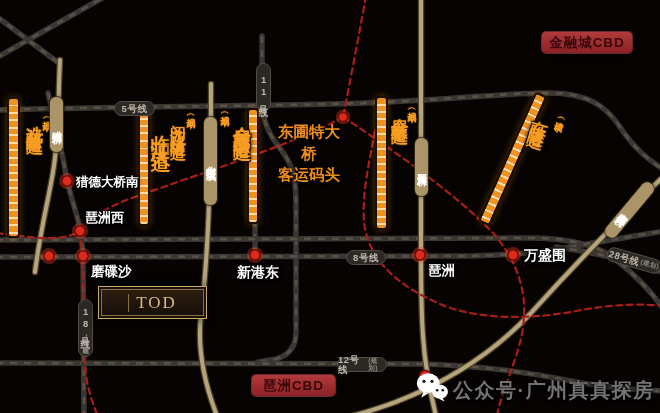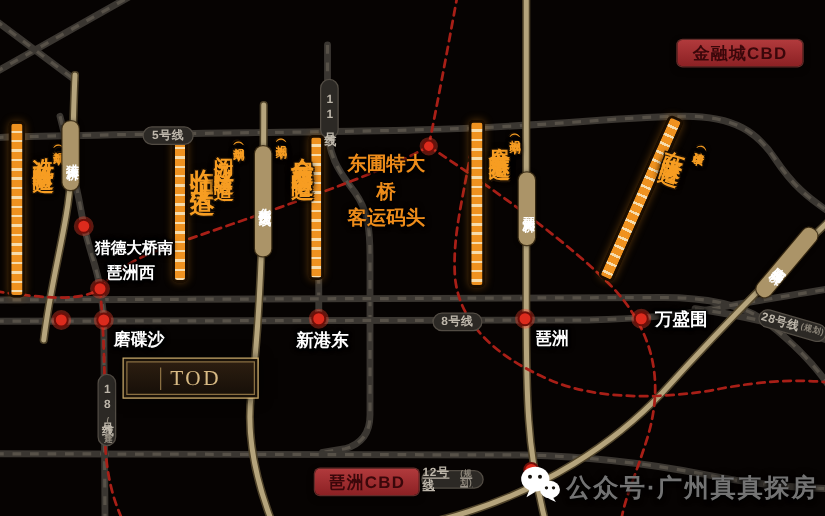--- a/index.html
+++ b/index.html
@@ -160,46 +160,46 @@
 
   <div class="abs metro-pill" style="left:114px;top:101px;width:39px;height:13px;">
       <span>5号线</span>
     </div>
   <div class="abs metro-pill vert" style="left:256px;top:63px;width:13px;height:46px;">
       <span>11号线</span>
     </div>
   <div class="abs metro-pill" style="left:346px;top:250px;width:38px;height:13px;">
       <span>8号线</span>
     </div>
-  <div class="abs metro-pill" style="left:337px;top:376px;width:48px;height:13px;text-decoration:underline;">
+  <div class="abs metro-pill" style="left:337px;top:357px;width:48px;height:13px;">
       <span>12号线</span>
       <span class="small">(规划)</span>
     </div>
   <div class="abs metro-pill" style="left:606px;top:253px;width:54px;height:13px;transform:rotate(16deg);">
       <span>28号线</span>
       <span class="small">(规划)</span>
     </div>
   <div class="abs metro-pill vert" style="left:78px;top:299px;width:13px;height:56px;">
       <span>18号线</span>
       <span class="small">(在建)</span>
     </div>
 
-  <div class="abs slabel" style="left:76px;top:190px;font-size:12.5px;">猎德大桥南</div>
+  <div class="abs slabel" style="left:76px;top:174px;font-size:12.5px;">猎德大桥南</div>
   <div class="abs slabel" style="left:85px;top:209px;font-size:13px;">琶洲西</div>
   <div class="abs slabel" style="left:91px;top:263px;font-size:13.5px;">磨碟沙</div>
   <div class="abs slabel" style="left:237px;top:264px;font-size:14px;">新港东</div>
   <div class="abs slabel" style="left:428px;top:262px;font-size:13.5px;">琶洲</div>
   <div class="abs slabel" style="left:524px;top:247px;font-size:14px;">万盛围</div>
 
   <div class="abs port" style="left:274px;top:121px;width:70px;">
     <div>东圃特大桥</div>
     <div>客运码头</div>
   </div>
 
-  <div class="abs badge" style="left:542px;top:32px;width:100px;height:21px;font-size:13.5px;">金融城CBD</div>
+  <div class="abs badge" style="left:542px;top:32px;width:90px;height:21px;font-size:13.5px;">金融城CBD</div>
   <div class="abs badge" style="left:252px;top:375px;width:83px;height:21px;font-size:13.5px;">琶洲CBD</div>
 
   <div class="abs tod" style="left:98px;top:286px;width:107px;height:31px;">
     <span class="tod-div"></span>
     <span class="tod-en">TOD</span>
   </div>
 
   <div class="abs" style="left:416px;top:371px;width:32px;height:32px;">
     <svg width="32" height="32" viewBox="0 0 34 32">
       <ellipse cx="13" cy="12" rx="12" ry="10.5" fill="#ffffff"></ellipse>

